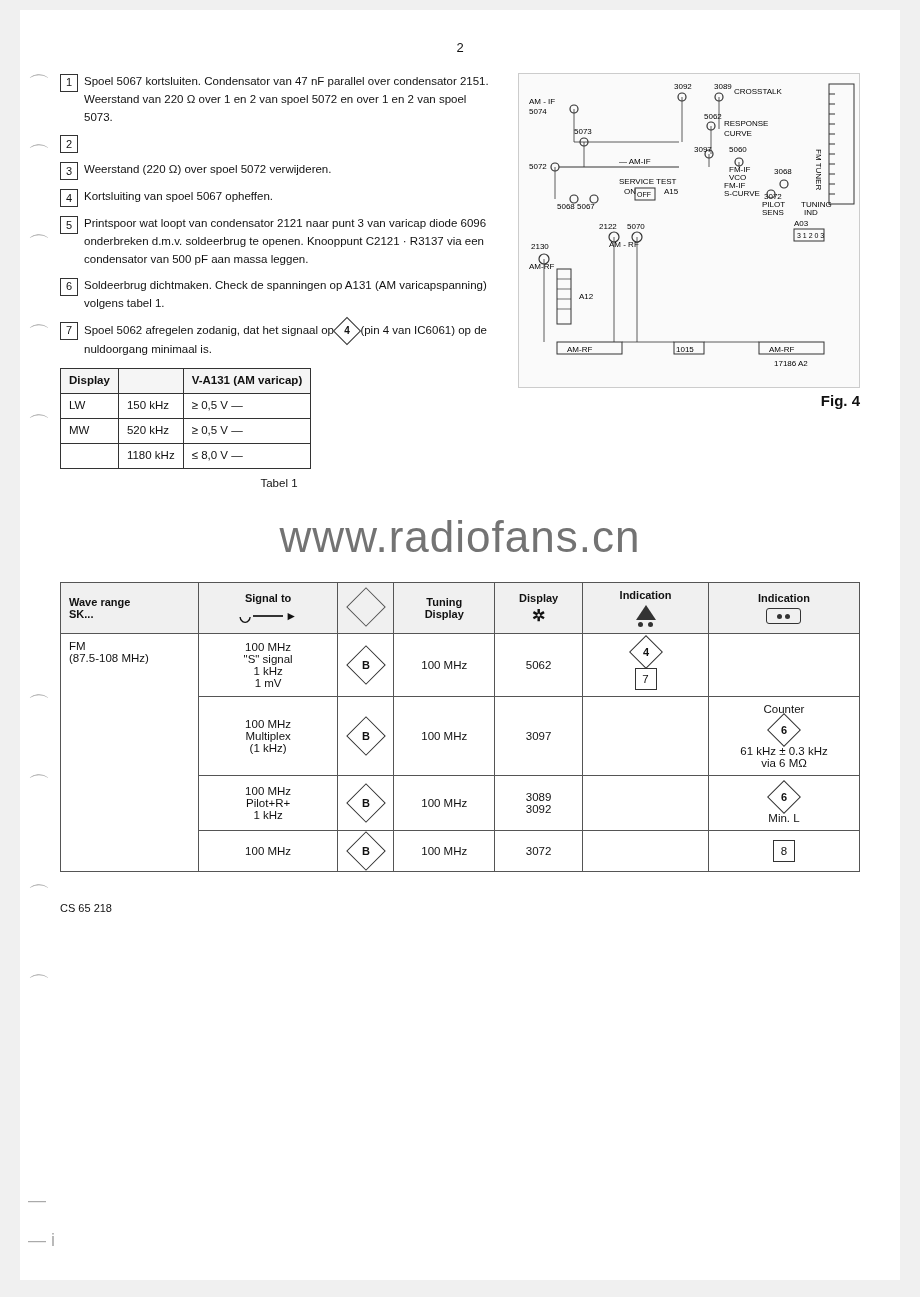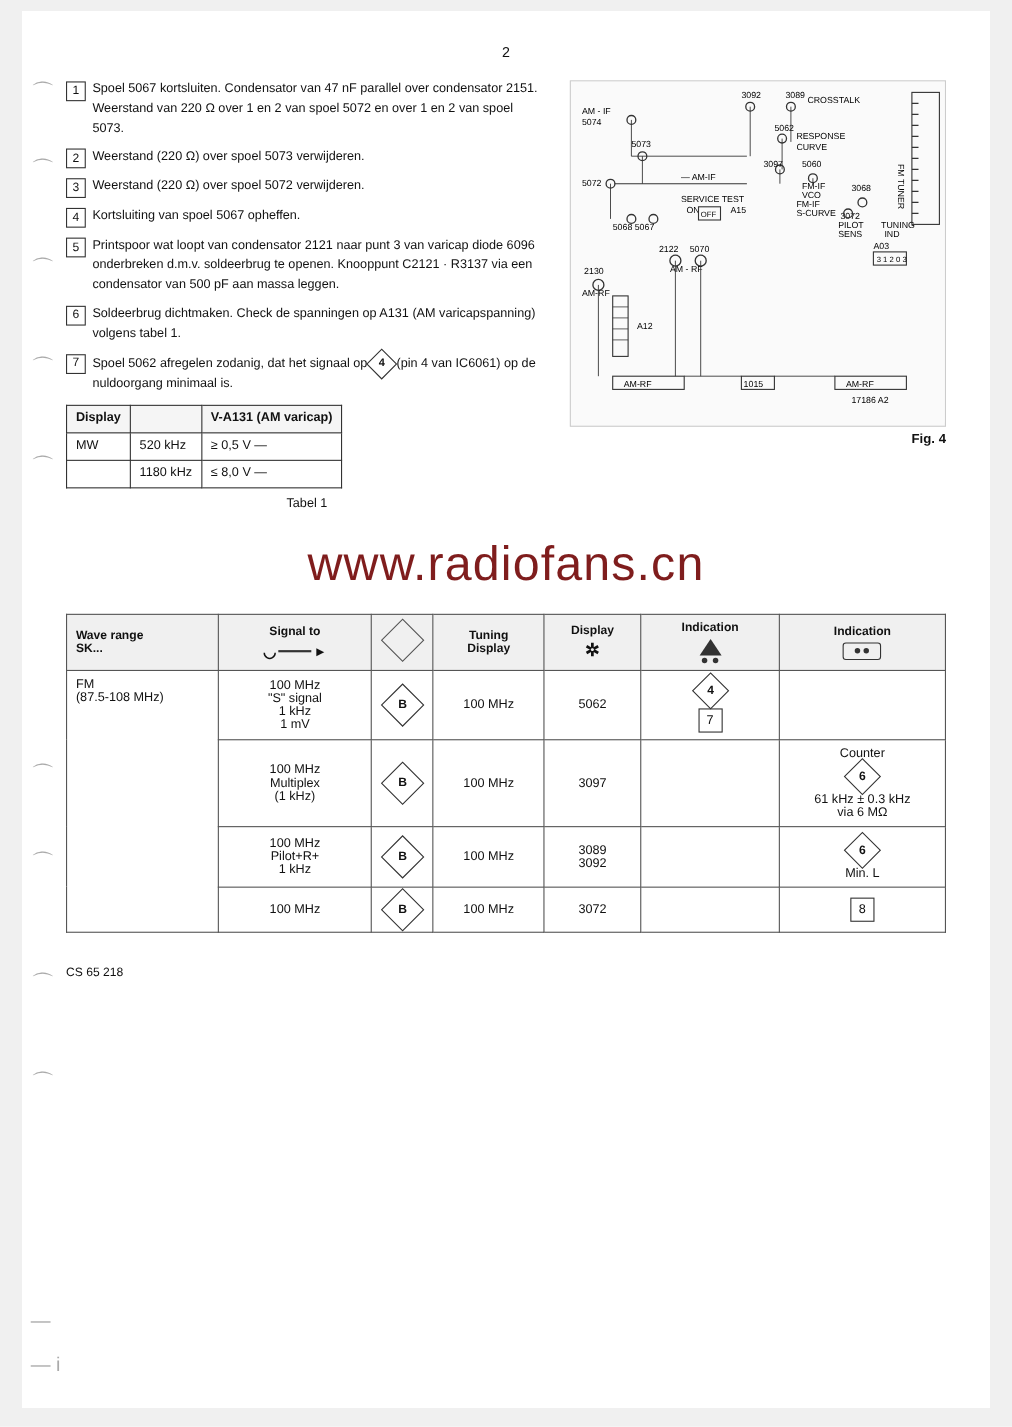--- a/index.html
+++ b/index.html
@@ -78,29 +78,29 @@
     .circuit-area {
       flex: 0 0 340px;
       border: 1px solid #ccc;
       position: relative;
       min-height: 310px;
       background: #fafafa;
       overflow: hidden;
     }
     .fig-label {
       text-align: right;
-      font-size: 12px;
+      font-size: 15px;
       font-weight: bold;
       margin-top: 4px;
     }
     
     .watermark {
       text-align: center;
       font-size: 44px;
-      color: #7f1d1d;
+      color: #737373;
       letter-spacing: 1px;
       margin: 10px 0 20px 0;
       font-weight: 300;
     }
     
     .main-table {
       border-collapse: collapse;
       width: 100%;
       font-size: 11.5px;
       margin-top: 10px;
@@ -144,21 +144,20 @@
 
     <div class="instructions">
 
       <div class="instr-item">
         <div class="instr-num">1</div>
         <div class="instr-text">Spoel 5067 kortsluiten. Condensator van 47 nF parallel over condensator 2151. Weerstand van 220 Ω over 1 en 2 van spoel 5072 en over 1 en 2 van spoel 5073.</div>
       </div>
 
       <div class="instr-item">
         <div class="instr-num">2</div>
-        <div class="instr-text">Weerstand (220 Ω) over spoel 5073 verwijderen.</div>
       </div>
 
       <div class="instr-item">
         <div class="instr-num">3</div>
         <div class="instr-text">Weerstand (220 Ω) over spoel 5072 verwijderen.</div>
       </div>
 
       <div class="instr-item">
         <div class="instr-num">4</div>
         <div class="instr-text">Kortsluiting van spoel 5067 opheffen.</div>
@@ -185,20 +184,25 @@
         </div>
       </div>
 
       <div style="margin-top:10px;">
         <table class="table-small">
           <tbody>
               <tr>
             <th>Display</th>
             <th></th>
             <th>V-A131 (AM varicap)</th>
+          </tr>
+          <tr>
+            <td>LW</td>
+            <td>150 kHz</td>
+            <td>≥ 0,5 V —</td>
           </tr>
           <tr>
             <td>MW</td>
             <td>520 kHz</td>
             <td>≥ 0,5 V —</td>
           </tr>
           <tr>
             <td></td>
             <td>1180 kHz</td>
             <td>≤ 8,0 V —</td>

